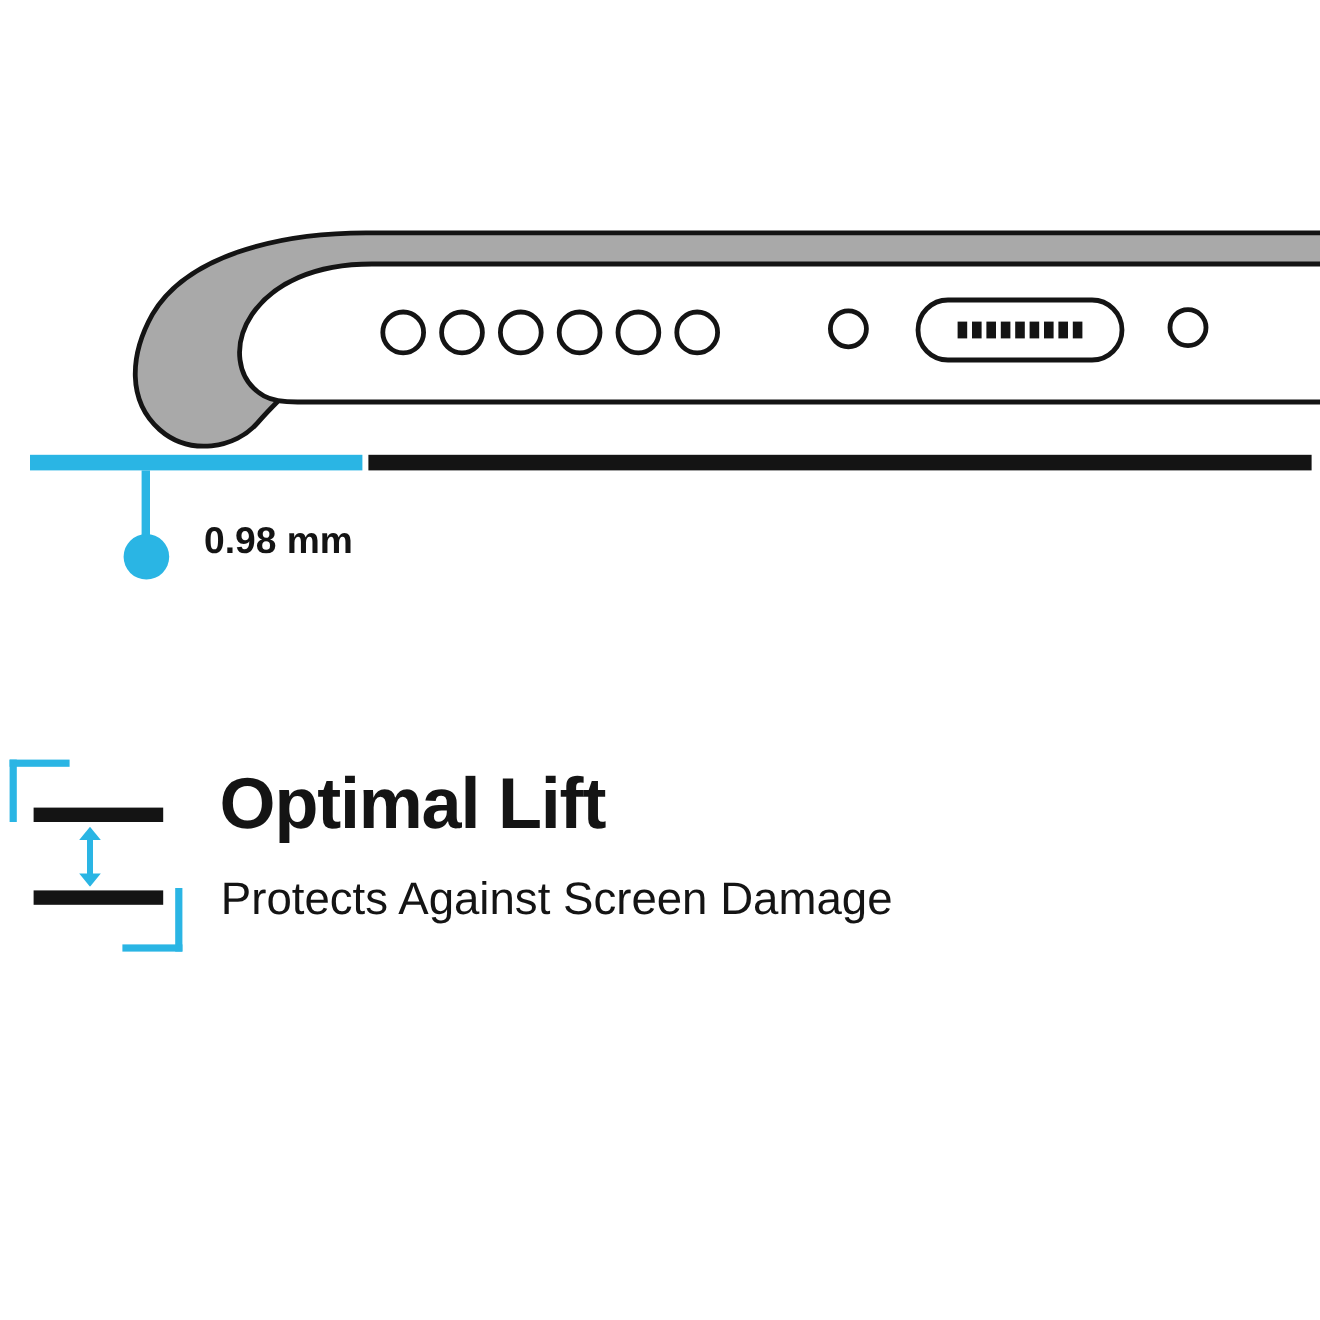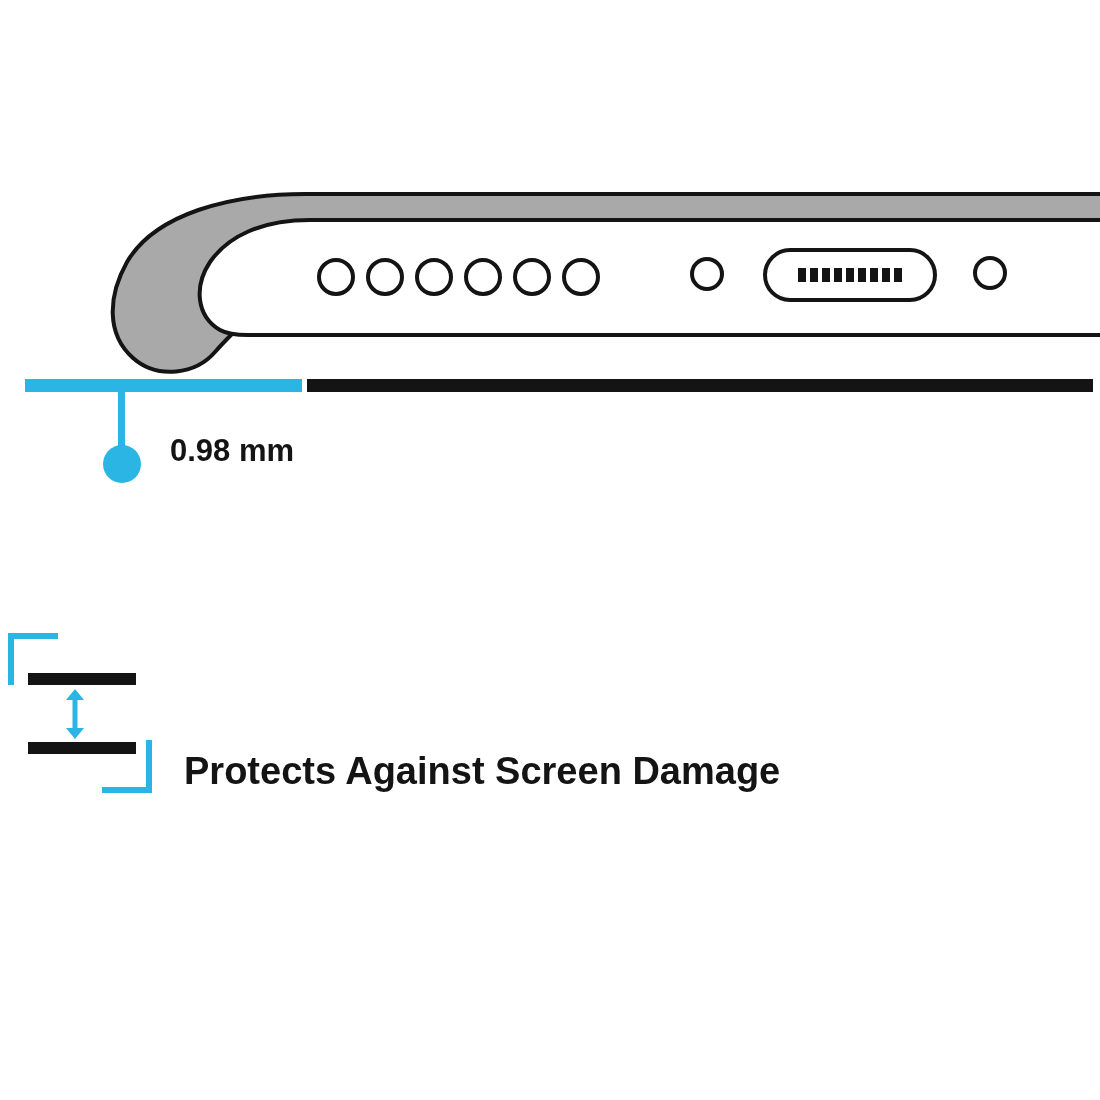--- a/index.html
+++ b/index.html
@@ -37,22 +37,22 @@
   .bar-top{left:28px;top:48px;width:108px;height:12px;background:var(--ink);}
   .bar-bottom{left:28px;top:117px;width:108px;height:12px;background:var(--ink);}
   .gap-arrow{left:62px;top:64px;width:26px;height:50px;}
   .title{
     position:absolute;left:183px;top:640px;
     font-size:60px;font-weight:bold;color:var(--ink);
     letter-spacing:-1px;line-height:1;
   }
   .subtitle{
     position:absolute;left:184px;top:730px;
-    font-size:38px;font-weight:bold;color:var(--ink);
-    letter-spacing:0px;line-height:1.1;margin-top:21px;
+    font-size:38px;font-weight:normal;color:var(--ink);
+    letter-spacing:0px;line-height:1.1;
   }
 </style>
 </head>
 <body>
 
 <div class="canvas">
 
   <svg class="phone-svg" viewBox="0 0 1100 250" aria-hidden="true">
 
     <path d="M 1102 29 L 305 29 C 230 29, 155 49, 127 97 C 108 131, 106 169, 133 193 C 158 215, 196 209, 215 187 C 222 179, 227 174, 232 169 L 1102 169 Z" fill="var(--case-gray)" stroke="var(--ink)" stroke-width="4"></path>
@@ -97,15 +97,16 @@
     <div class="piece bar-bottom"></div>
     <div class="piece br-h brb-v"></div>
     <div class="piece br-h brb-h"></div>
     <svg class="piece gap-arrow" viewBox="0 0 26 50" aria-hidden="true">
       <line x1="13" y1="9" x2="13" y2="41" stroke="var(--accent)" stroke-width="5"></line>
       <polygon points="13,0 4,11 22,11" fill="var(--accent)"></polygon>
       <polygon points="13,50 4,39 22,39" fill="var(--accent)"></polygon>
     </svg>
   </div>
 
+  <div class="title">Optimal Lift</div>
   <div class="subtitle">Protects Against Screen Damage</div>
 
 </div>
 
 </body></html>

